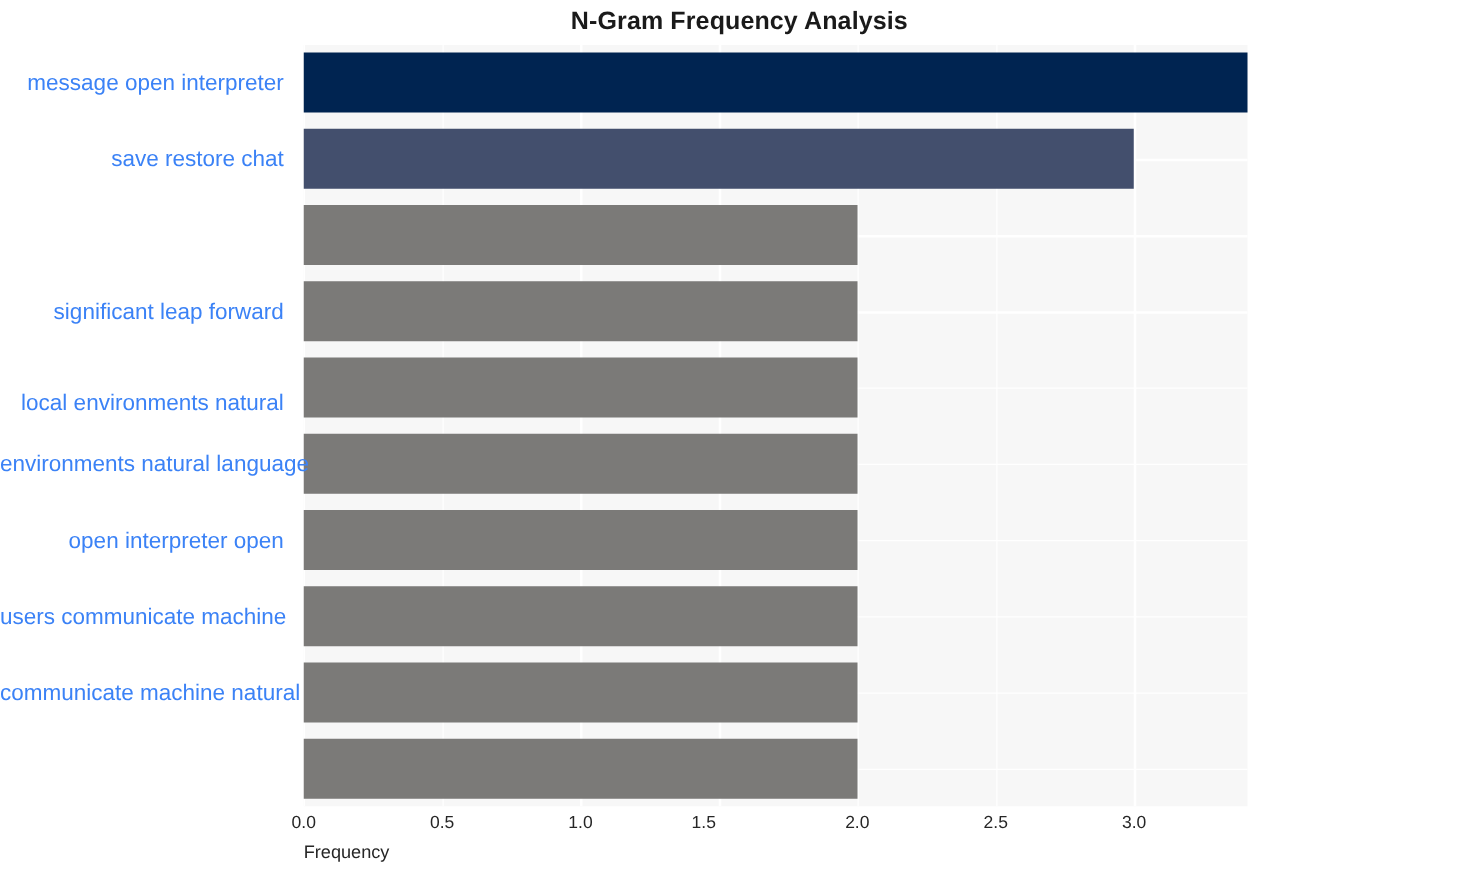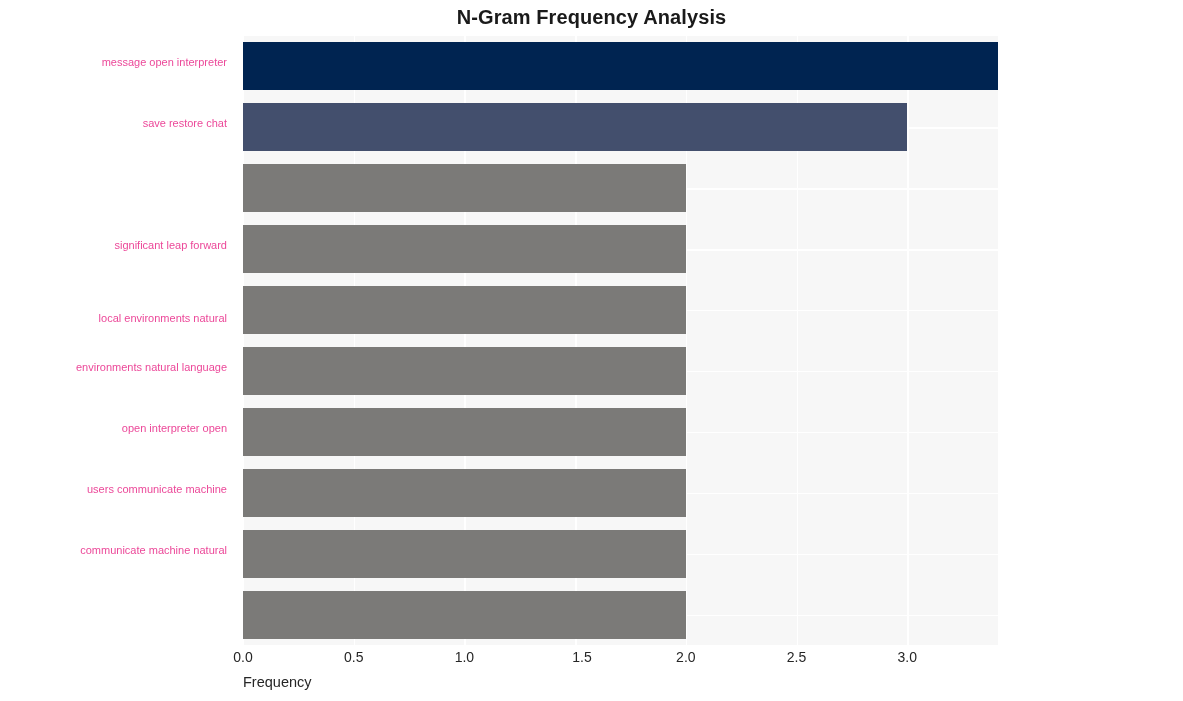--- a/index.html
+++ b/index.html
@@ -59,22 +59,22 @@
   .bar {
     position: absolute;
     left: 0;
     top: 0;
     height: 100%;
   }
   .ytick-label {
     position: absolute;
     right: 1183px;
     text-align: right;
-    font-size: 11px;
-    color: #ec4899;
+    font-size: 18px;
+    color: #3b82f6;
     white-space: nowrap;
   }
   #ytick-labels {
     position: absolute;
     left: 0;
     top: 36px;
     width: 235px;
     height: 609px;
   }
   #ytick-labels .ytick-label {
@@ -182,21 +182,21 @@
       <div class="ytick-label" style="top: 324.95px;">environments natural language</div>
       <div class="ytick-label" style="top: 385.85px;">open interpreter open</div>
       <div class="ytick-label" style="top: 446.75px;">users communicate machine</div>
       <div class="ytick-label" style="top: 507.65px;">communicate machine natural</div>
     </div>
 
   <div id="xtick-labels">
       <div class="xtick-label" style="left: 0px;">0.0</div>
       <div class="xtick-label" style="left: 110.714px;">0.5</div>
       <div class="xtick-label" style="left: 221.429px;">1.0</div>
-      <div class="xtick-label" style="left: 339px;">1.5</div>
+      <div class="xtick-label" style="left: 320px;">1.5</div>
       <div class="xtick-label" style="left: 442.857px;">2.0</div>
       <div class="xtick-label" style="left: 553.571px;">2.5</div>
       <div class="xtick-label" style="left: 664.286px;">3.0</div>
       <div class="xtick-label" style="left: 775px;">3.5</div>
       <div class="xtick-label" style="left: 885.714px;">6.5</div>
     </div>
 
   <div id="xaxis-label">Frequency</div>
 
 </div>

